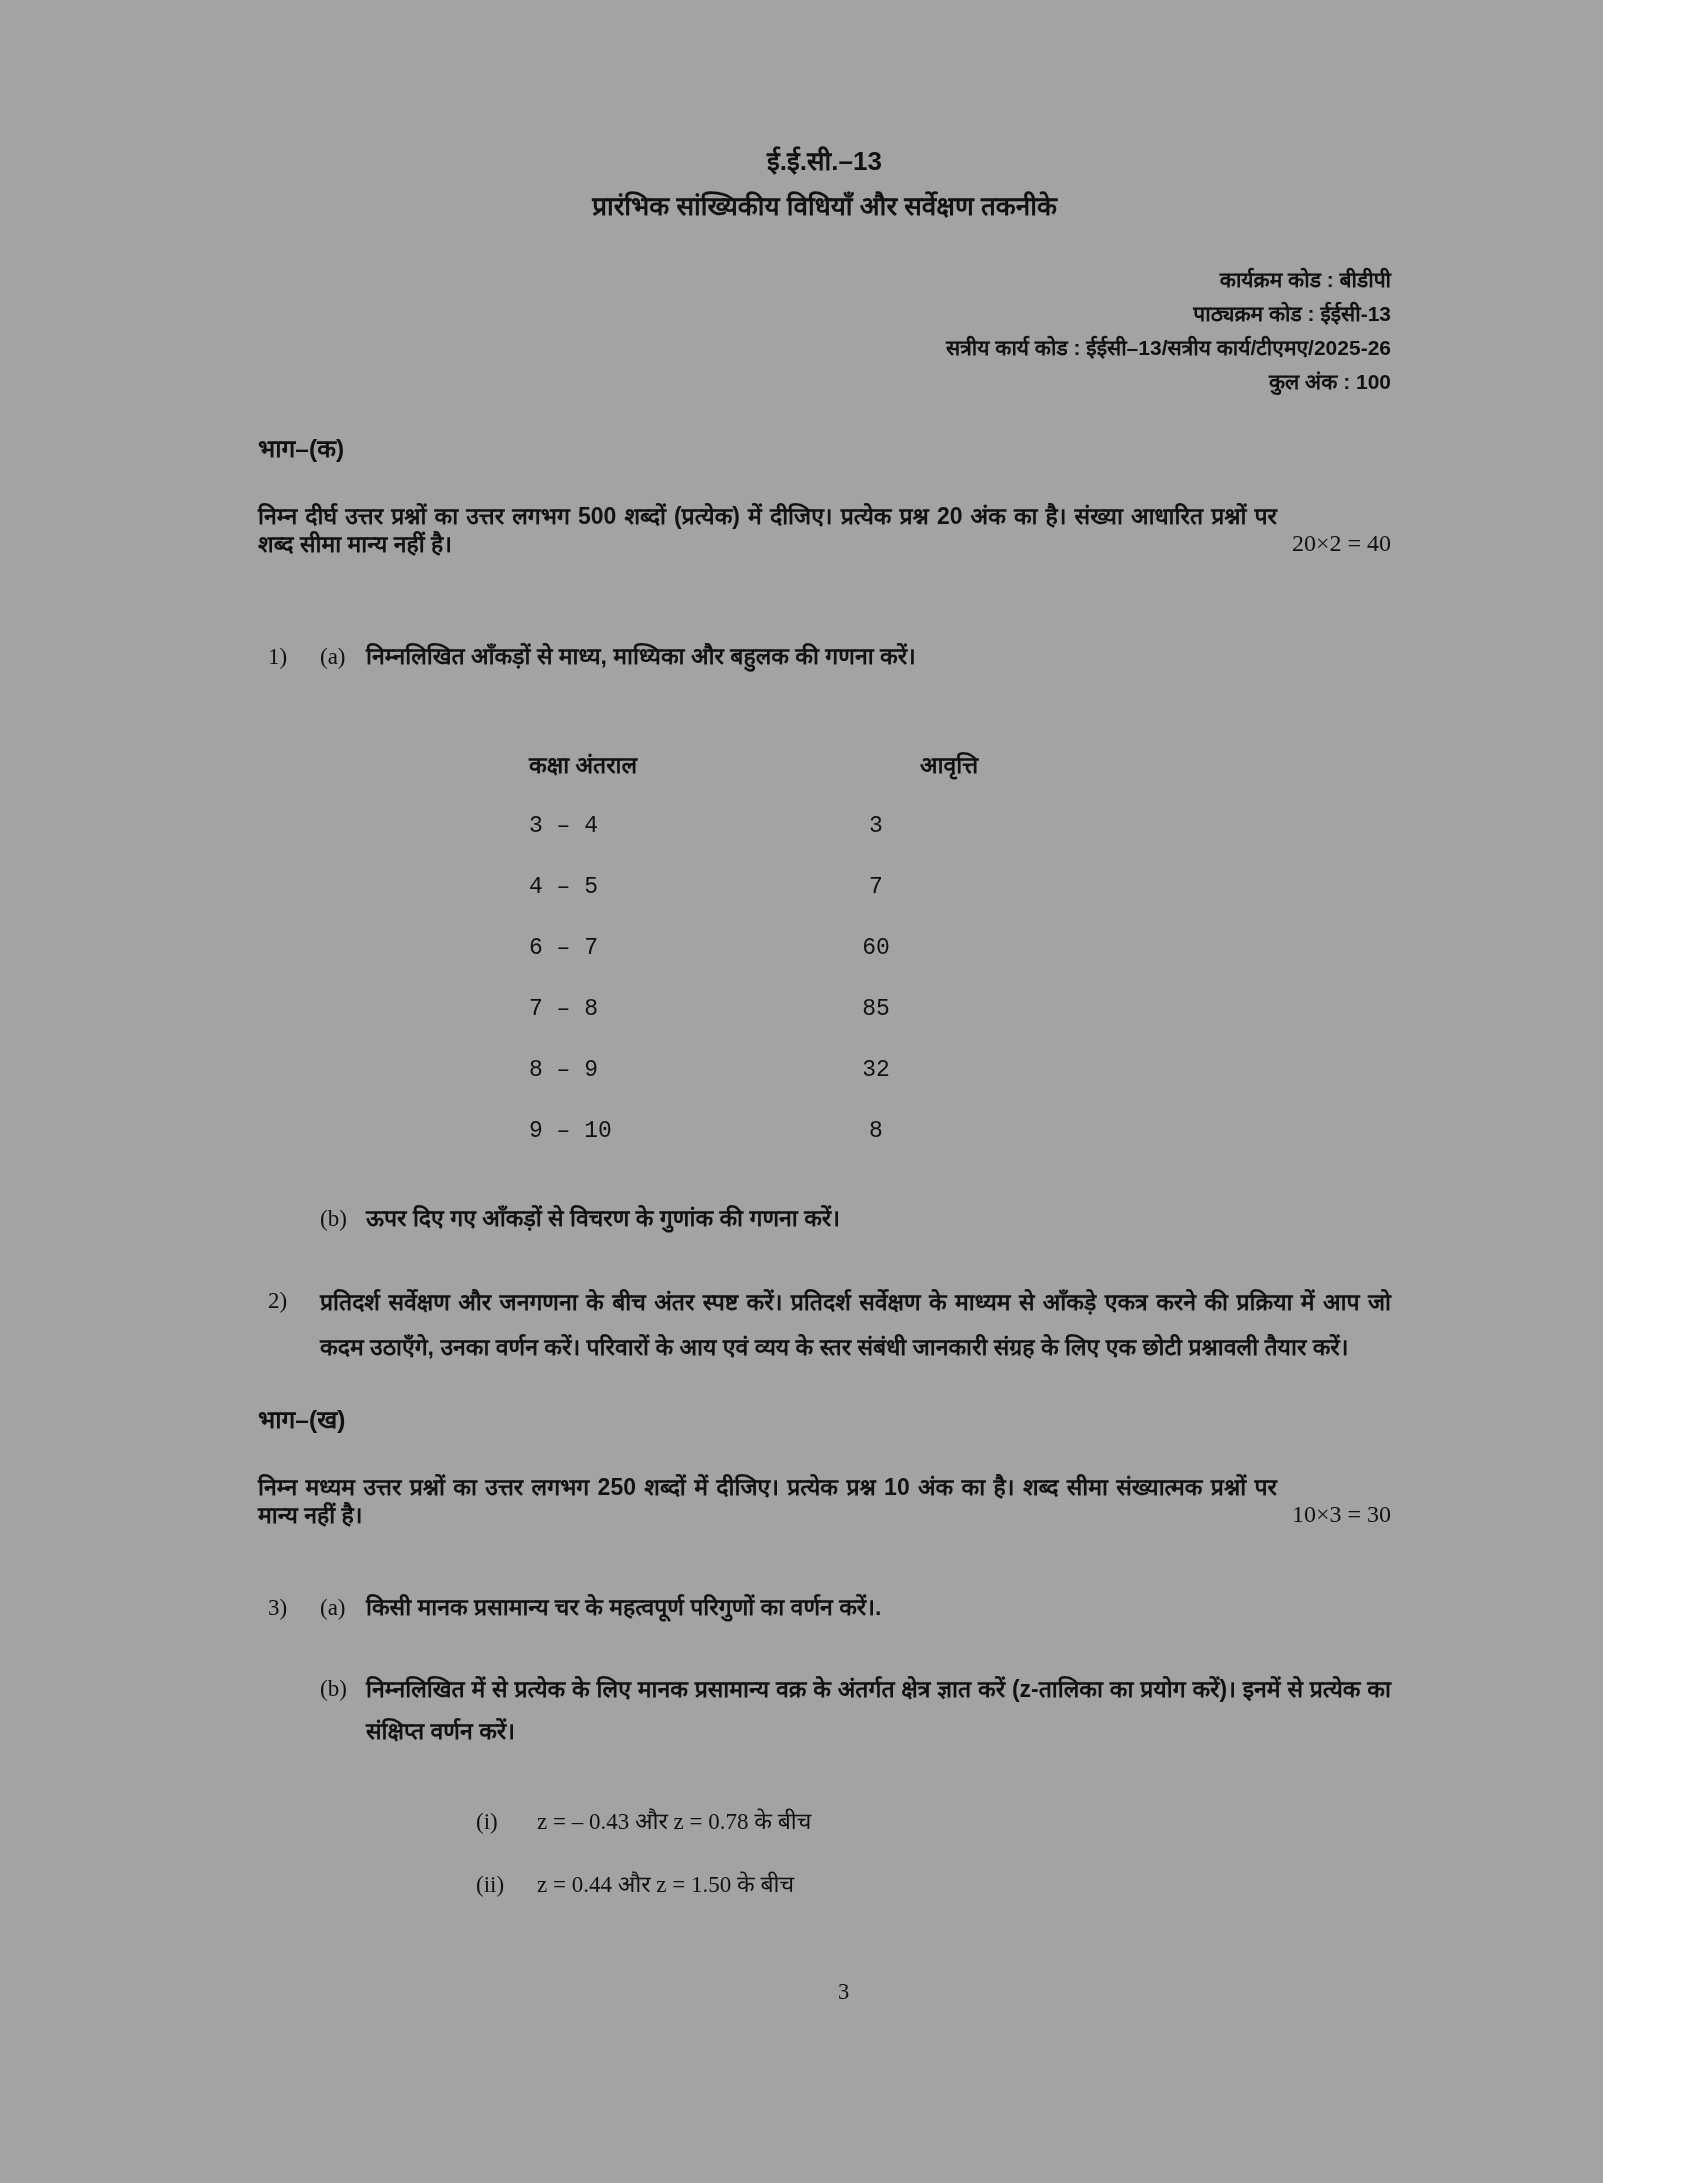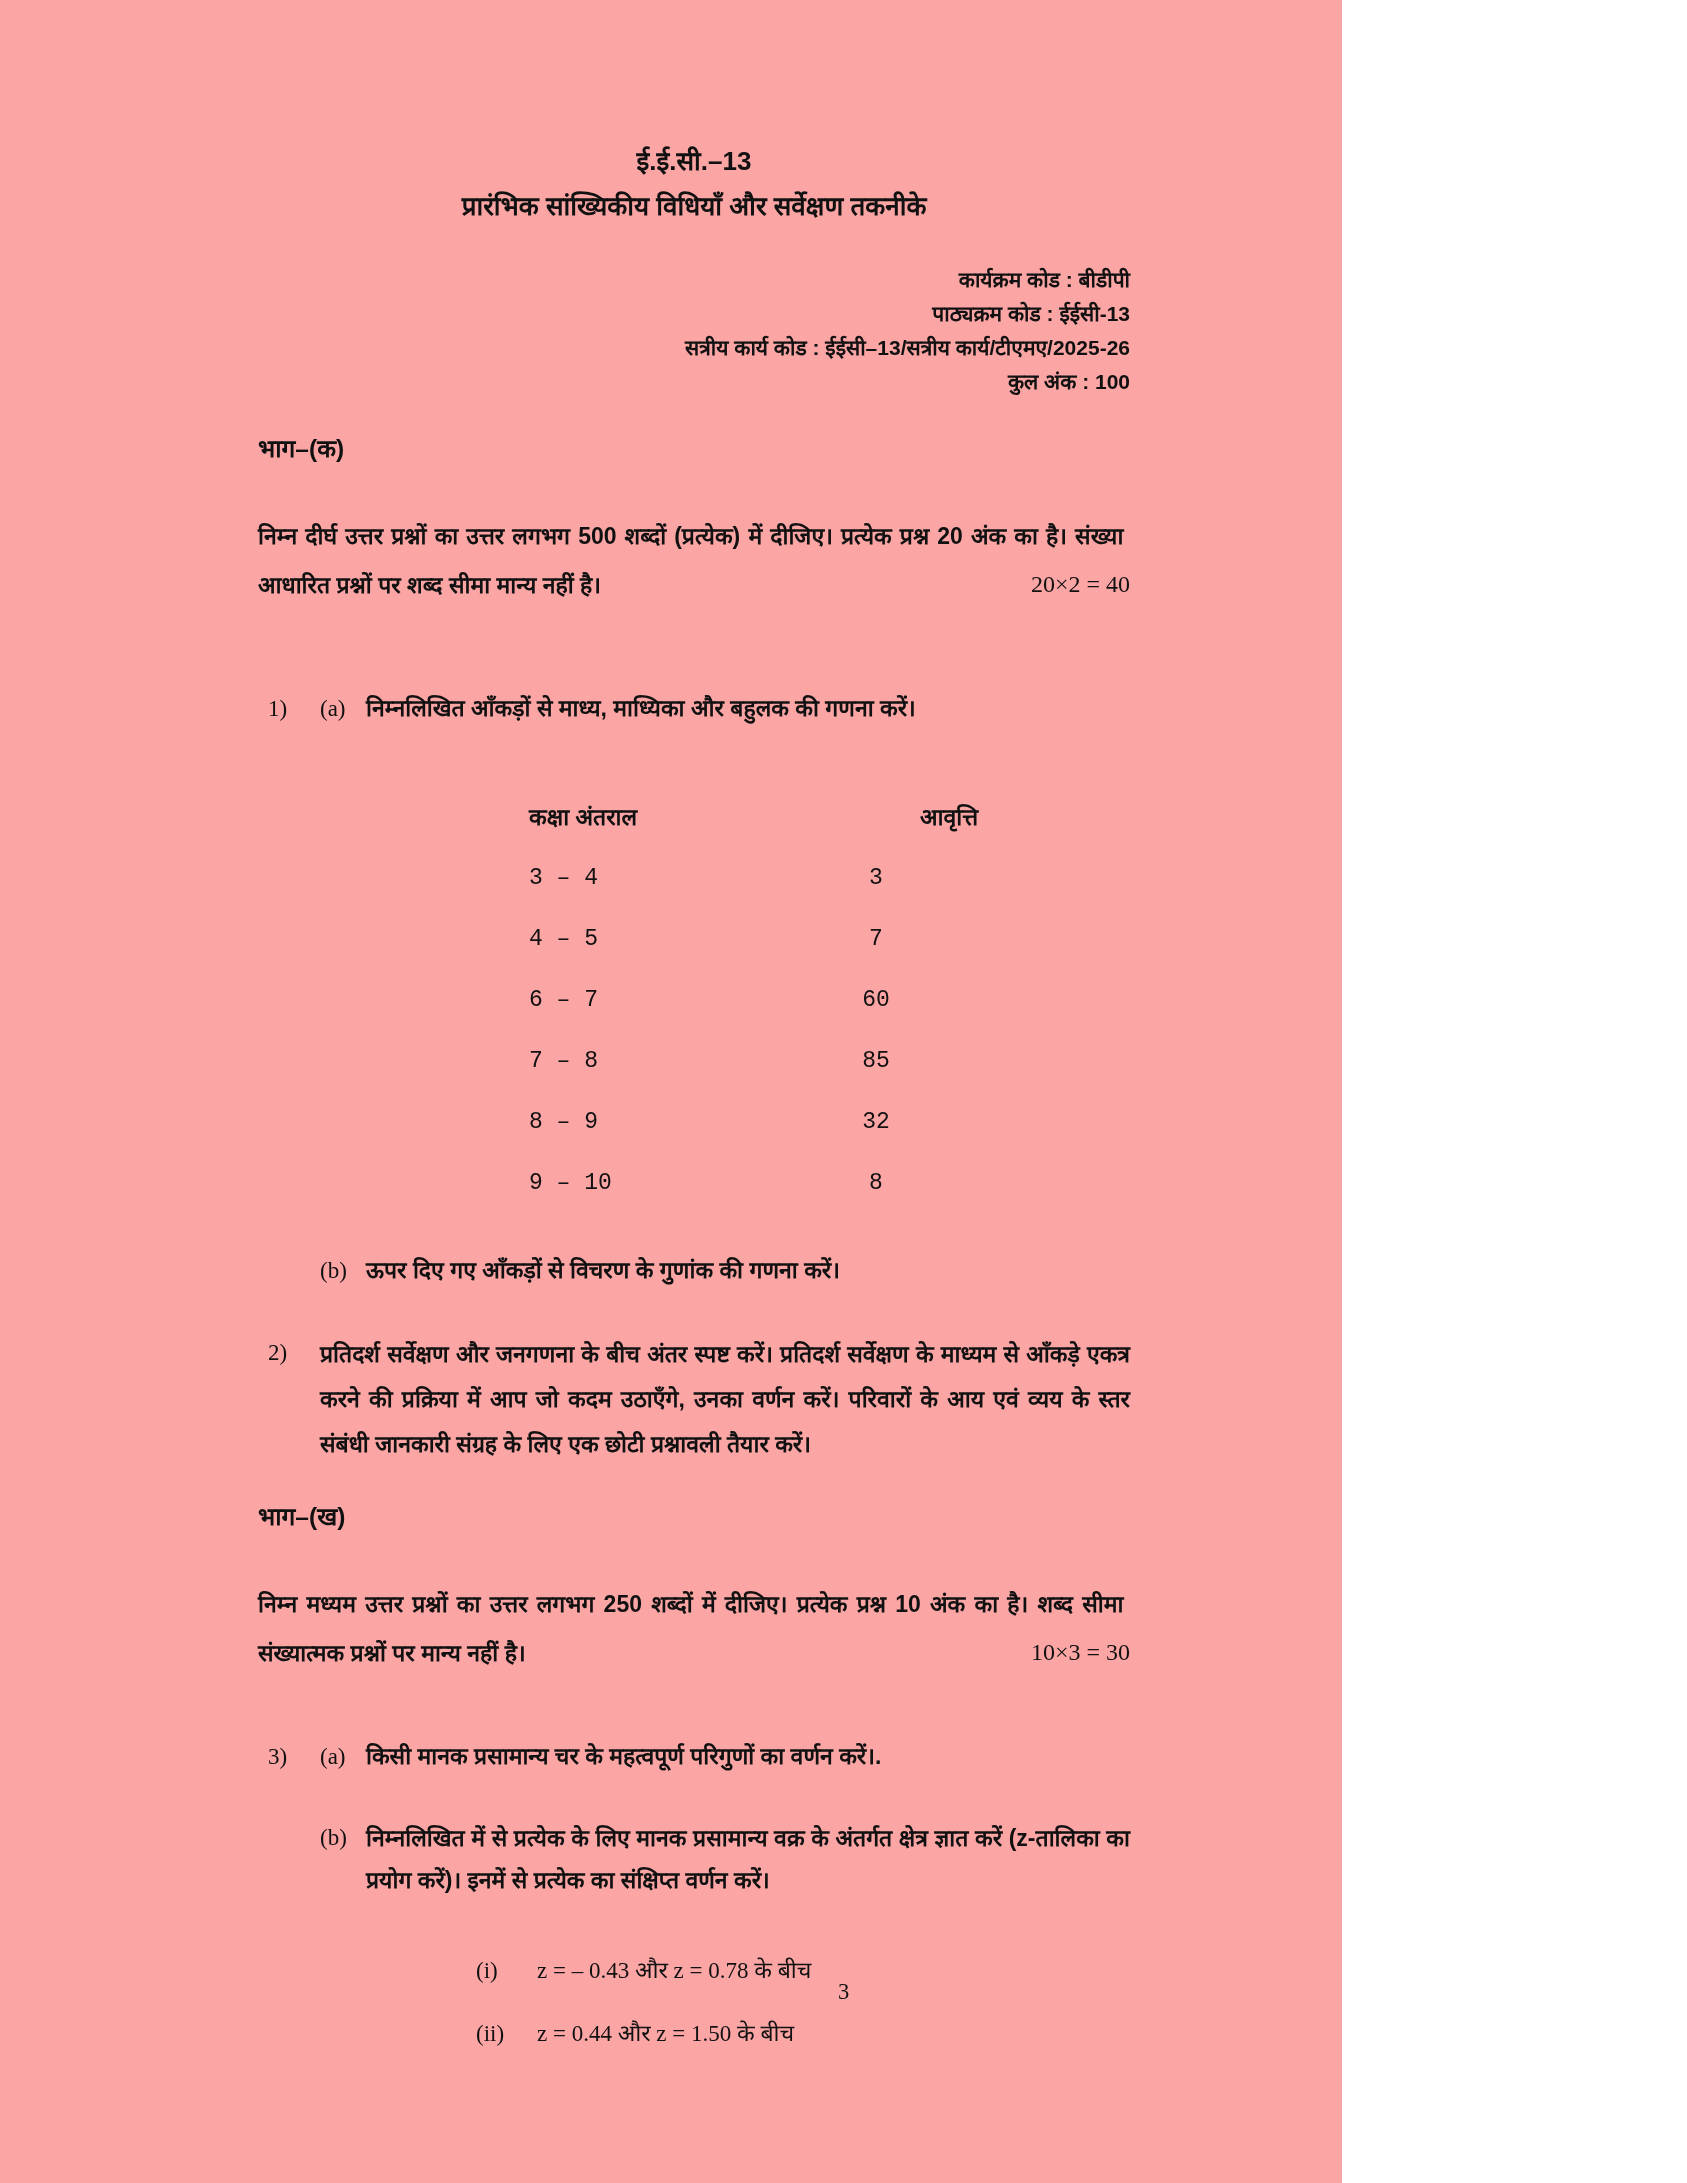--- a/index.html
+++ b/index.html
@@ -1,35 +1,35 @@
 <!DOCTYPE html>
 <html lang="hi" style="font-size:10.6px"><head>
 <meta charset="utf-8">
 <style>
   * { margin:0; padding:0; box-sizing:border-box; }
   html, body { background:#ffffff; }
   body { width:1687px; height:2183px; position:relative; }
   .page {
-    width:1342px; height:2183px; background:#fca5a5; color:#111;
+    width:1603px; height:2183px; background:#a3a3a3; color:#111;
     position:relative; padding:142px 212px 0 258px;
     font-family:"Liberation Sans", sans-serif;
   }
 
   .title-block { text-align:center; }
   .title-code  { font-size:26px; font-weight:700; }
   .title-main  { font-size:26px; font-weight:700; margin-top:9.3px; }
   .title-sub   { font-size:26px; font-weight:700; margin-top:6.6px; }
 
   .meta-block { margin-top:40px; text-align:right; font-size:21px; font-weight:700; line-height:34px; }
 
   .part-heading { font-size:24.5px; font-weight:700; margin-top:32px; }
 
   .instr-block {
-    position:relative; margin-top:48px;
-    font-size:23px; font-weight:700; line-height:49px; text-align:justify;
+    position:relative; margin-top:38px;
+    font-size:23px; font-weight:700; line-height:28px; text-align:justify;
     padding-right:6.6px;
   }
   .instr-block .marks {
     position:absolute; right:0; bottom:1.3px;
     font-family:"Liberation Serif", serif; font-weight:400; font-size:24px;
   }
   .instr-text { display:inline-block; max-width:1019px; }
 
   .q-row { display:flex; align-items:flex-start; font-size:23px; line-height:41px; }
   .q-num   { flex:none; width:52px; margin-left:10px; font-family:"Liberation Serif", serif; font-weight:400; }

